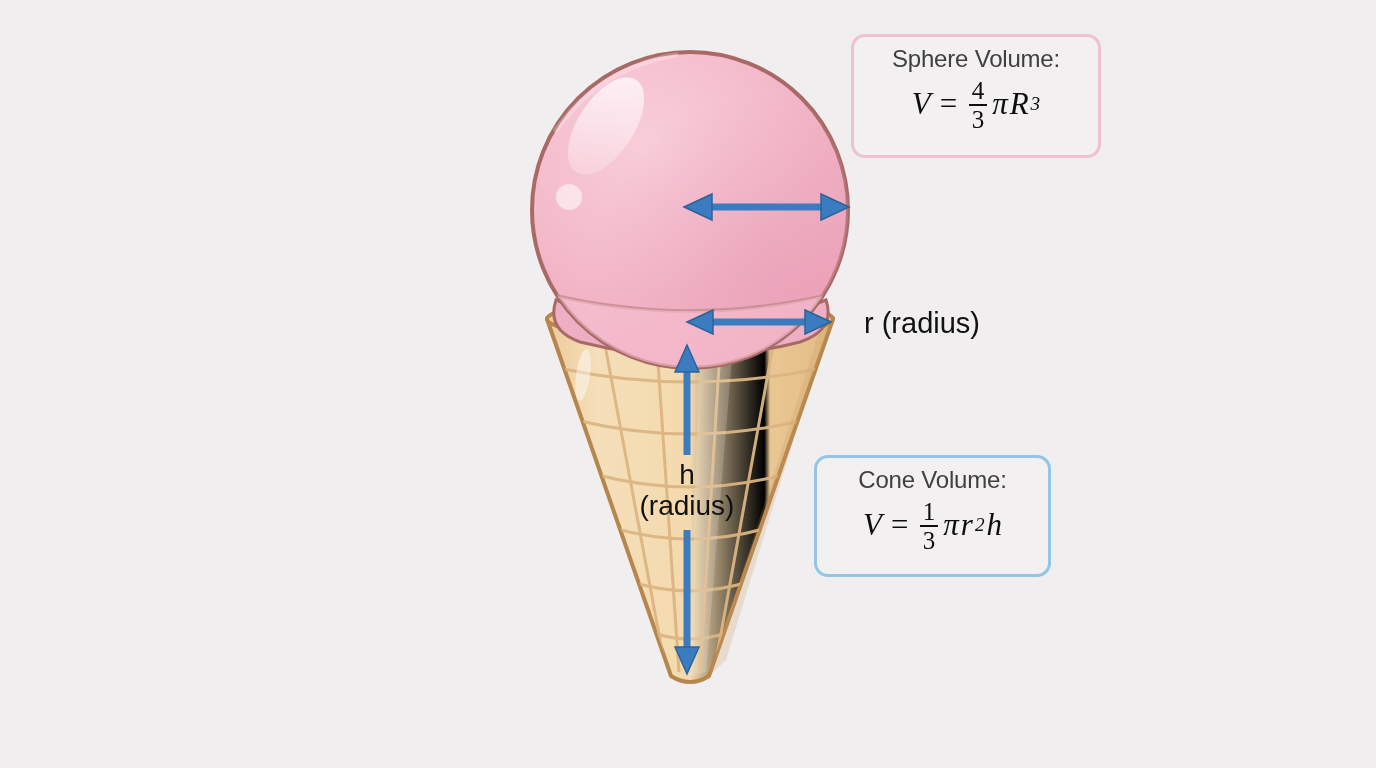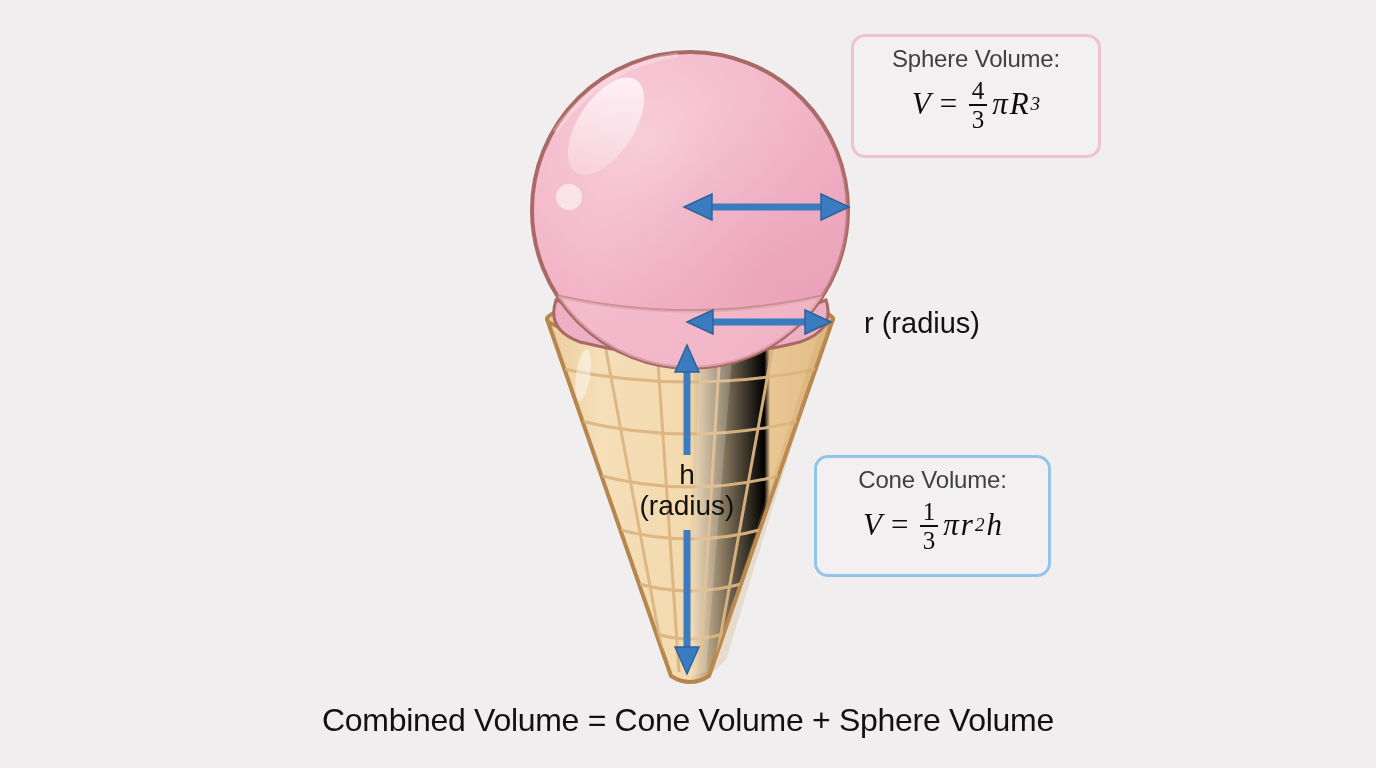--- a/index.html
+++ b/index.html
@@ -275,15 +275,14 @@
   </div>
 
 
   <div class="label" id="label-r">r (radius)</div>
 
   <div class="label" id="label-h">
     <div>h</div>
     <div>(radius)</div>
   </div>
 
-  <div class="label" id="caption">Combined Volume = Cone Volume + Sphere Volume</div>
 
 </div>
 
 </body></html>

